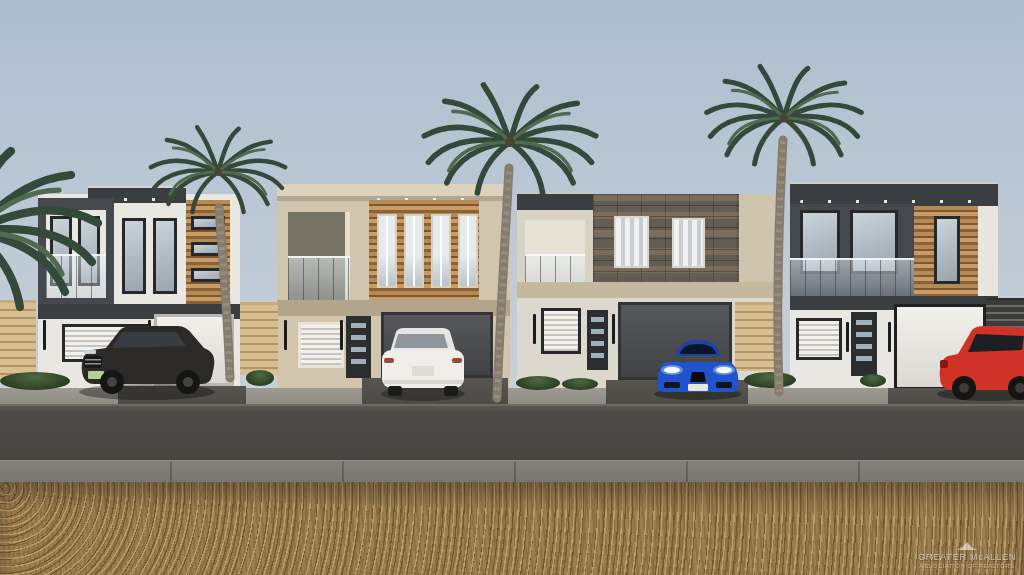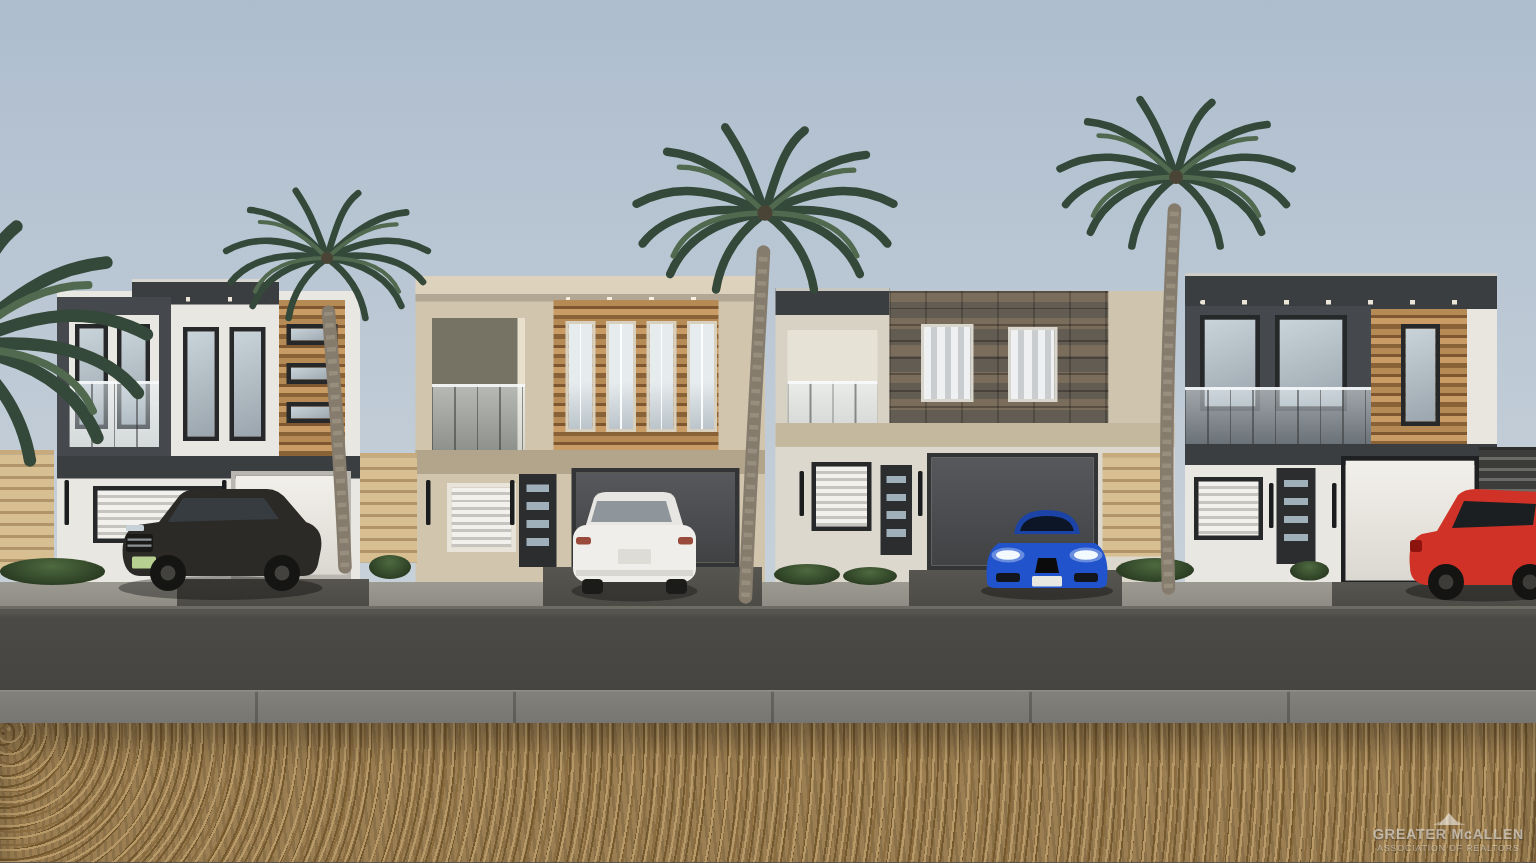--- a/index.html
+++ b/index.html
@@ -45,21 +45,21 @@
       repeating-linear-gradient(85deg,rgba(0,0,0,.10) 0 2px,transparent 2px 5px);
     box-shadow:inset 0 14px 18px rgba(0,0,0,.25);}
   .apron{background:linear-gradient(180deg,#57554f,#4c4a45);}
   
   .fr{stroke:var(--palm_dark);stroke-width:5.5;fill:none;stroke-linecap:round;}
   .fr2{stroke:var(--palm_light);stroke-width:3.5;fill:none;stroke-linecap:round;}
   .trunk{stroke:var(--trunk);stroke-width:9;fill:none;stroke-linecap:round;}
   .trunkt{stroke:#a79d8c;stroke-width:6;stroke-dasharray:3 5;fill:none;opacity:.55;}
   
   #watermark{right:8px;bottom:5px;text-align:center;color:rgba(255,255,255,.55);text-shadow:0 1px 1px rgba(0,0,0,.35);line-height:1.25;}
-  #wm-line1{font-size:9.5px;font-weight:bold;letter-spacing:.5px;white-space:nowrap;}
+  #wm-line1{font-size:9.5px;font-weight:normal;letter-spacing:.5px;white-space:nowrap;}
   #wm-line2{font-size:5.8px;letter-spacing:.6px;white-space:nowrap;opacity:.85;}
 </style>
 </head>
 <body>
 
 <div id="scene">
 
   <div class="abs" style="left:28px;top:178px;width:212px;height:214px;">
     <div class="abs stucco-w" style="left:10px;top:16px;width:202px;height:196px;"></div>
     <div class="abs charcoal-d" style="left:60px;top:8px;width:98px;height:15px;border-top:2px solid #d8d6d1;"></div>

